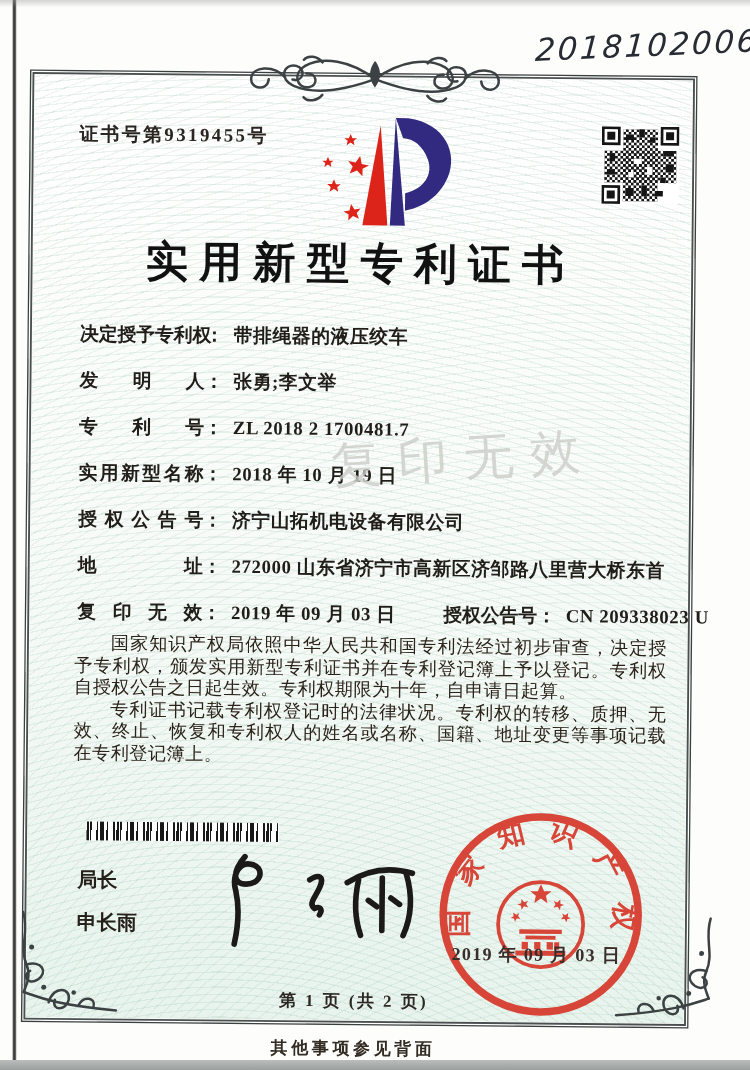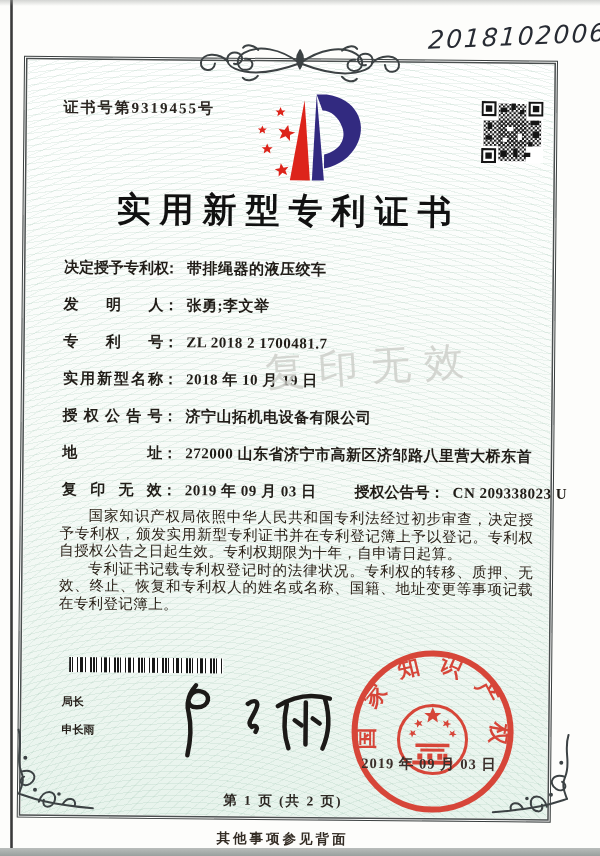--- a/index.html
+++ b/index.html
@@ -56,21 +56,21 @@
 
   .paras{position:absolute;left:64px;top:507px;width:474px;font-size:14.5px;
       line-height:17.6px;color:#2b2219;letter-spacing:.4px;text-align:justify;}
   .paras p{margin:0;text-indent:2em;}
 
   .barcode{position:absolute;left:75px;top:657px;width:154px;height:15px;
       background:repeating-linear-gradient(90deg,#181818 0 2px,#fff 2px 3px,#181818 3px 4px,
         #fff 4px 8px,#181818 8px 9px,#fff 9px 11px,#181818 11px 14px,#fff 14px 16px,
         #181818 16px 17px,#fff 17px 21px,#181818 21px 23px,#fff 23px 24px);}
 
-  .signoff{position:absolute;left:68px;top:694px;font-size:11px;font-weight:bold;color:#26201a;}
+  .signoff{position:absolute;left:68px;top:694px;font-size:16px;font-weight:bold;color:#26201a;}
   .signoff div{margin-bottom:13px;}
   .signature{position:absolute;left:158px;top:668px;width:205px;height:100px;}
 
   .seal{position:absolute;left:353px;top:642px;width:172px;height:172px;z-index:2;}
   .seal-date{position:absolute;left:368px;top:751px;font-size:14.5px;font-weight:bold;
       letter-spacing:1px;color:#3a2e2a;z-index:3;white-space:nowrap;}
 
   .page-num{position:absolute;left:24px;top:790px;width:532px;text-align:center;
       font-size:13.5px;font-weight:bold;letter-spacing:2px;color:#2c2722;}
   .back-note{position:absolute;left:24px;top:828px;width:532px;text-align:center;

